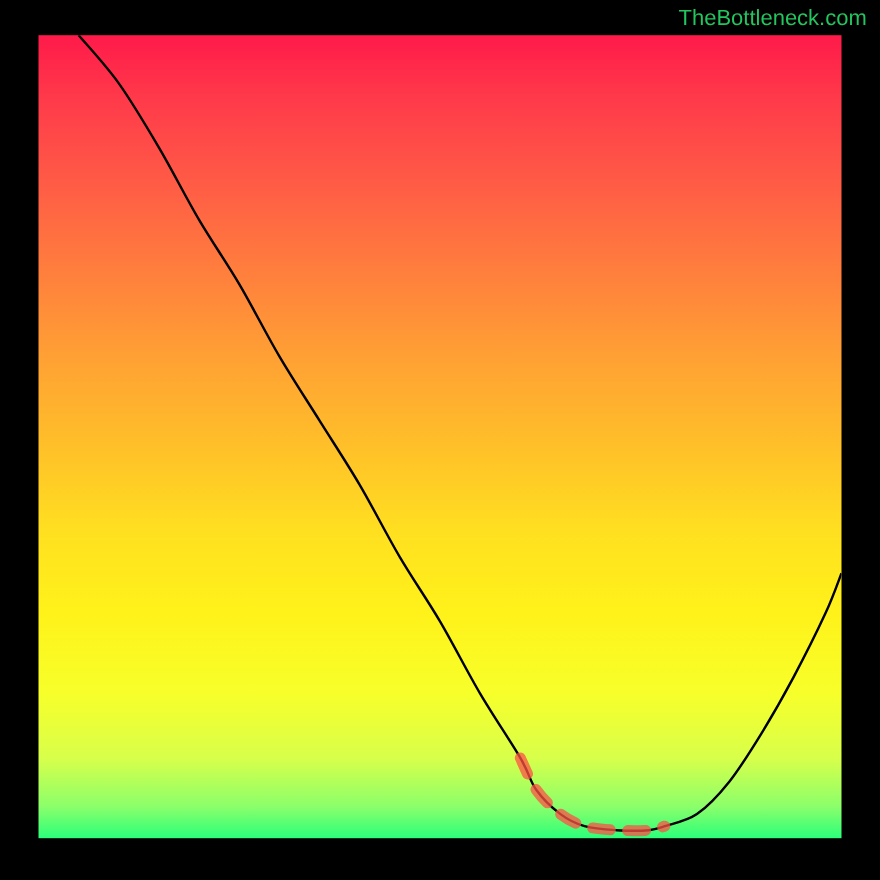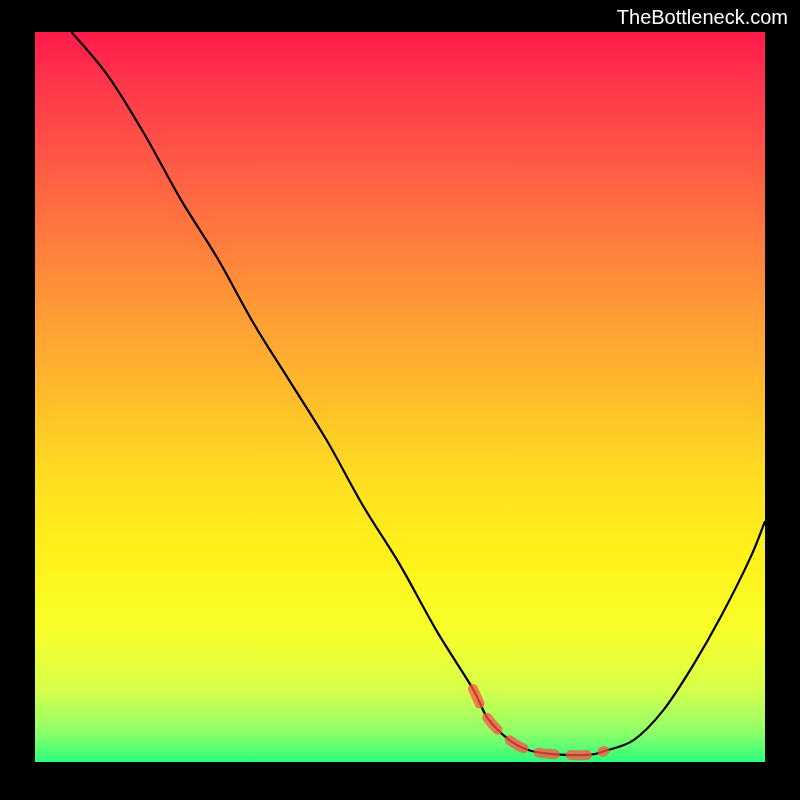--- a/index.html
+++ b/index.html
@@ -8,21 +8,21 @@
     width: 800px;
     height: 800px;
     background: #000;
     font-family: Arial, Helvetica, sans-serif;
     overflow: hidden;
   }
   .attribution {
     position: absolute;
     top: 6px;
     right: 12px;
-    color: #ffffff;
+    color: #22c55e;
     font-size: 20px;
     z-index: 10;
   }
   .plot-area {
     position: absolute;
     left: 35px;
     top: 32px;
     width: 730px;
     height: 730px;
     background: linear-gradient(to bottom,

